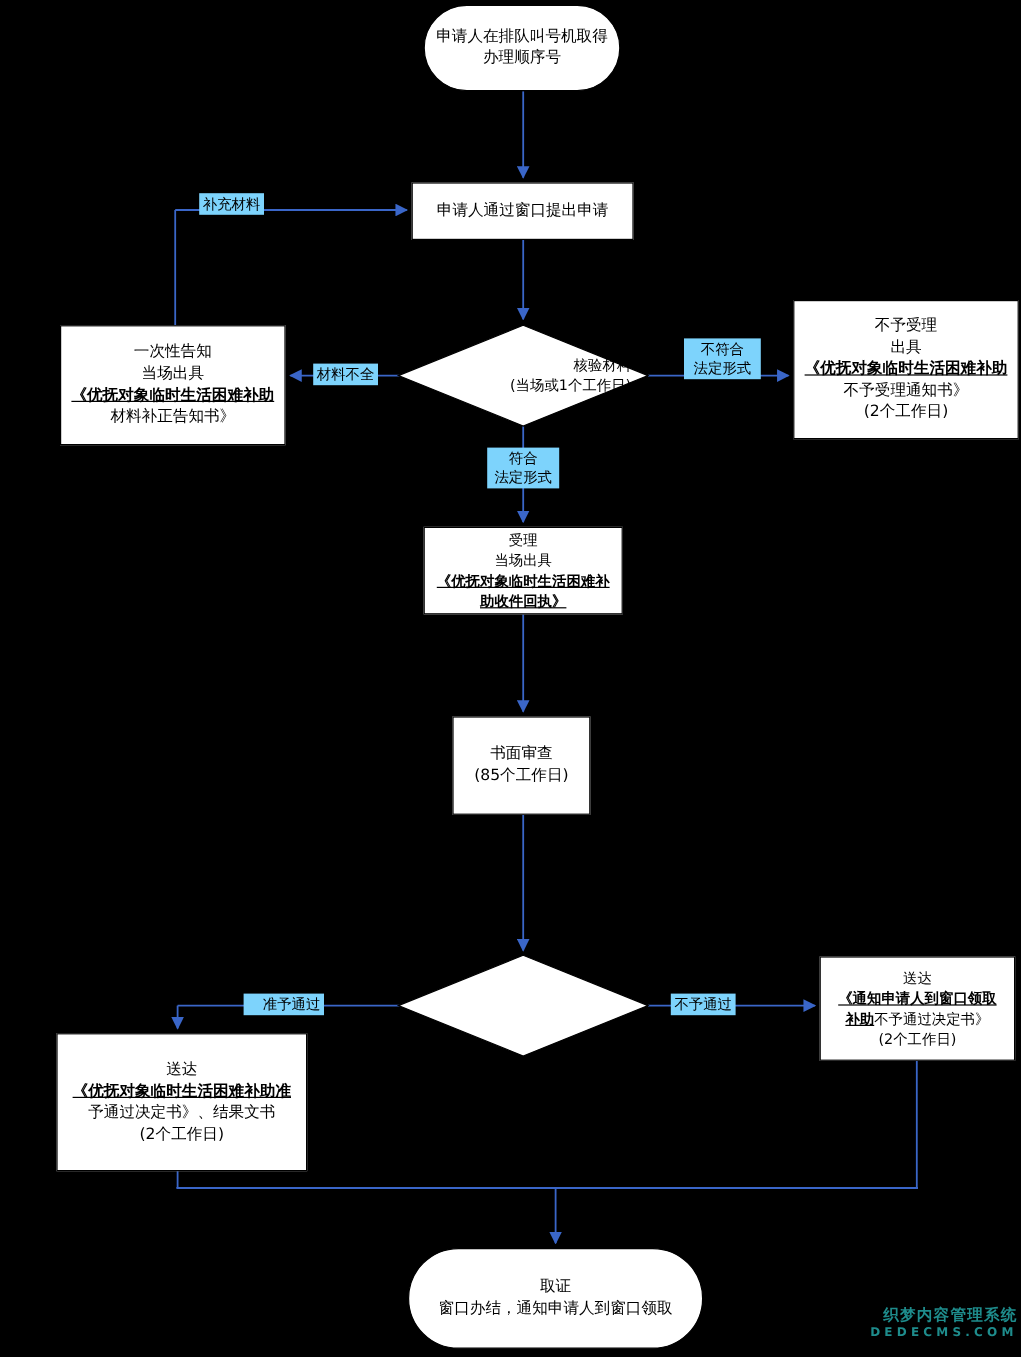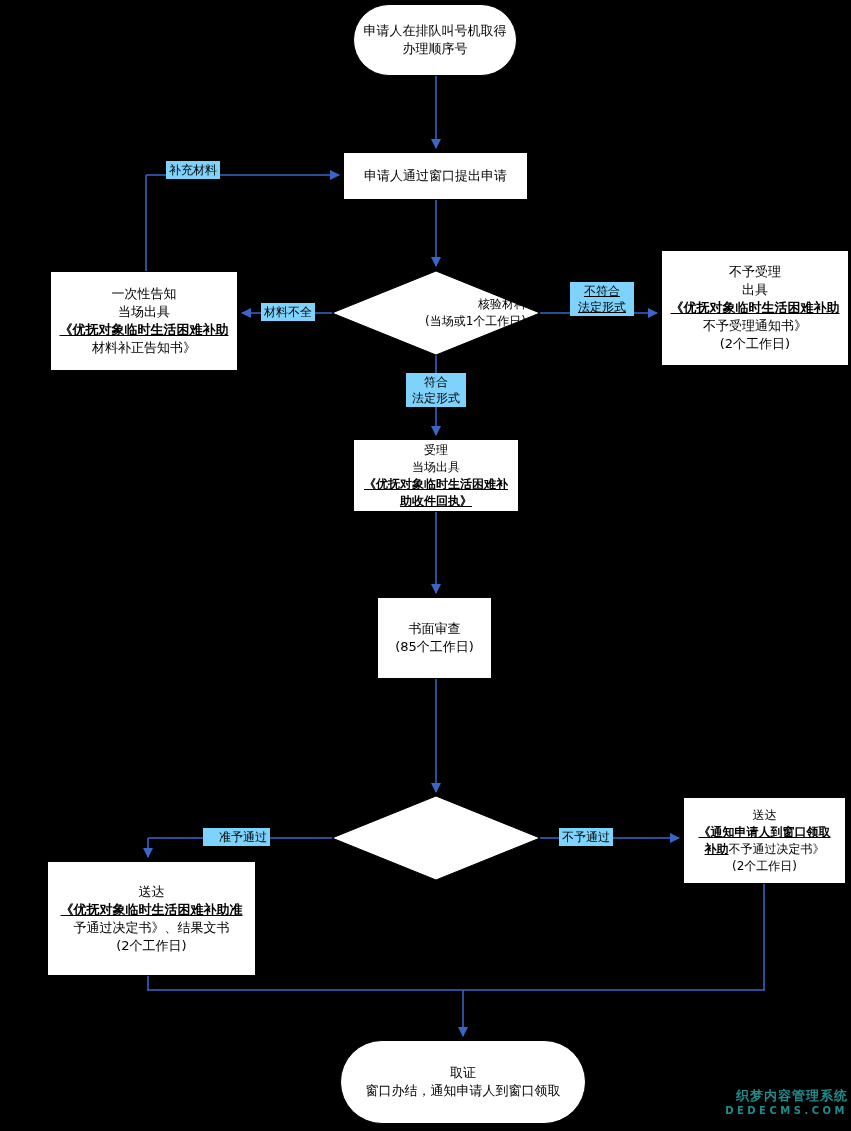--- a/index.html
+++ b/index.html
@@ -111,21 +111,21 @@
     <div>(2个工作日)</div>
   </div>
 
   <div class="node pill" style="left:340px;top:1040px;width:246px;height:84px;">
     <div>取证</div>
     <div>窗口办结，通知申请人到窗口领取</div>
   </div>
 
   <div class="elabel" style="left:166px;top:161px;">补充材料</div>
   <div class="elabel" style="left:261px;top:303px;">材料不全</div>
-  <div class="elabel" style="left:570px;top:282px;width:64px;text-decoration:underline;">
+  <div class="elabel" style="left:570px;top:282px;width:64px;">
     <div>不符合</div>
     <div>法定形式</div>
   </div>
   <div class="elabel" style="left:406px;top:373px;width:60px;">
     <div>符合</div>
     <div>法定形式</div>
   </div>
   <div class="elabel" style="left:203px;top:828px;padding-left:16px;">准予通过</div>
   <div class="elabel" style="left:559px;top:828px;">不予通过</div>
 

